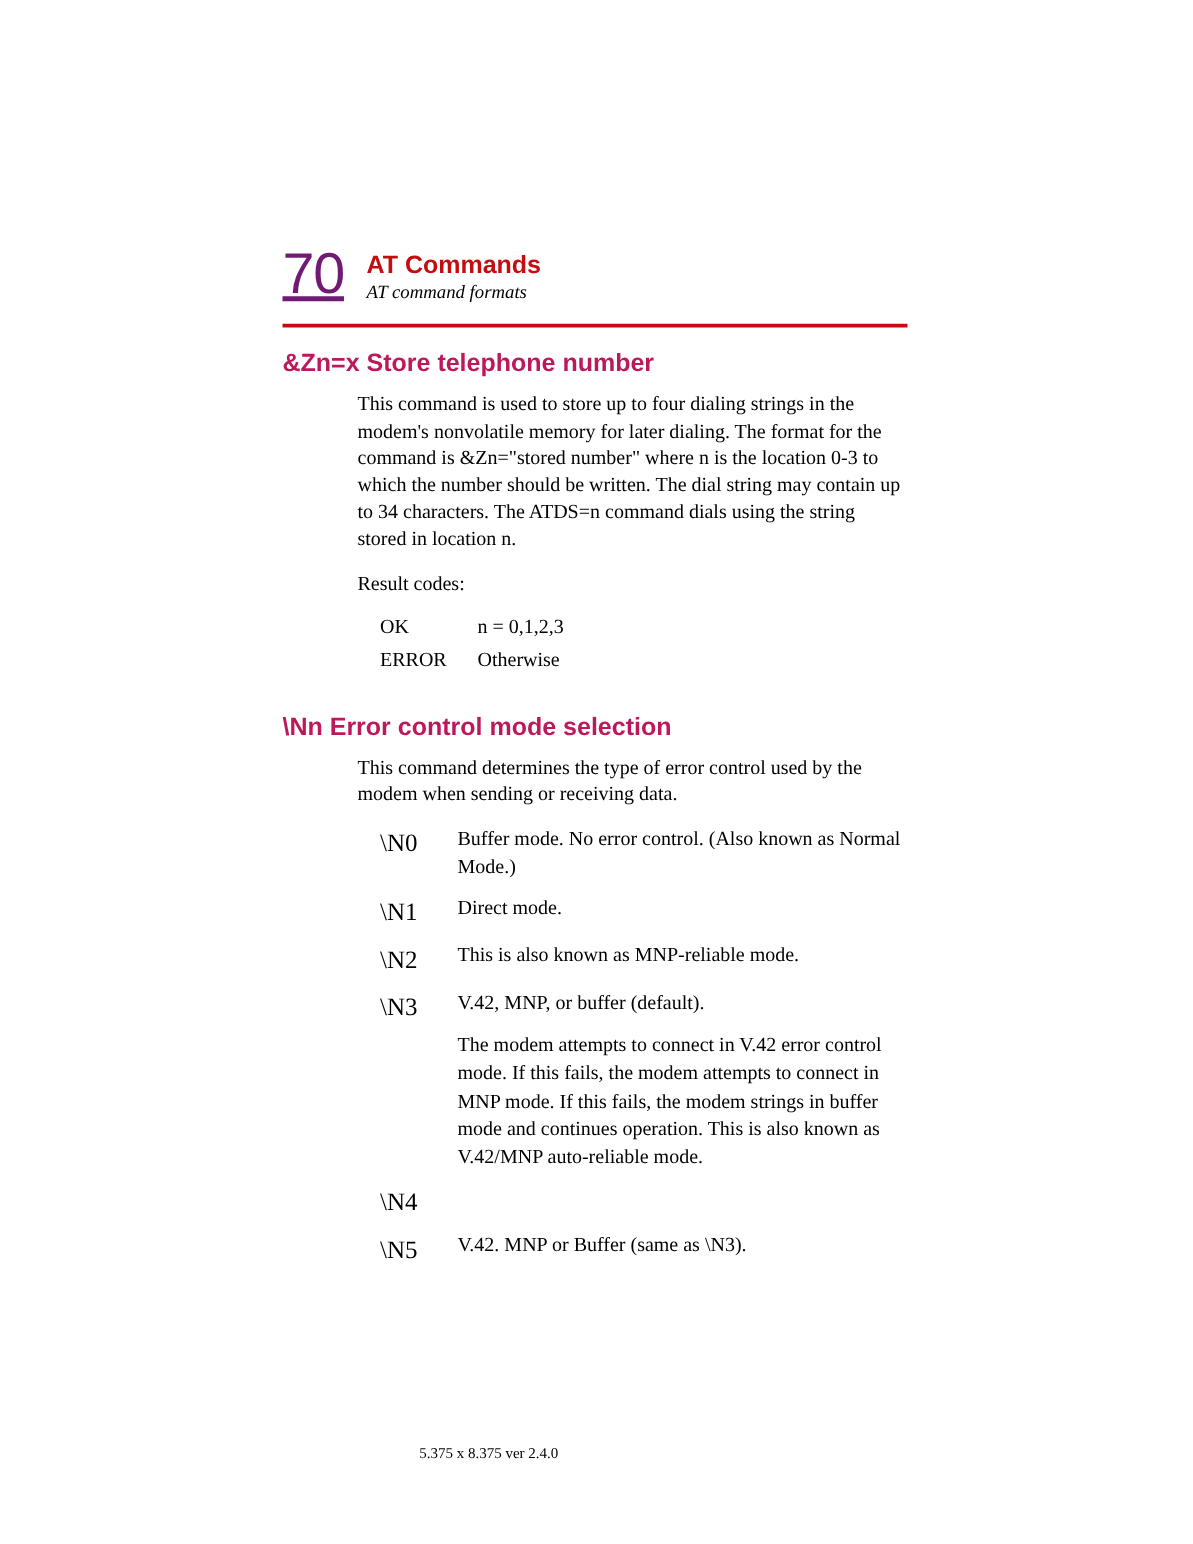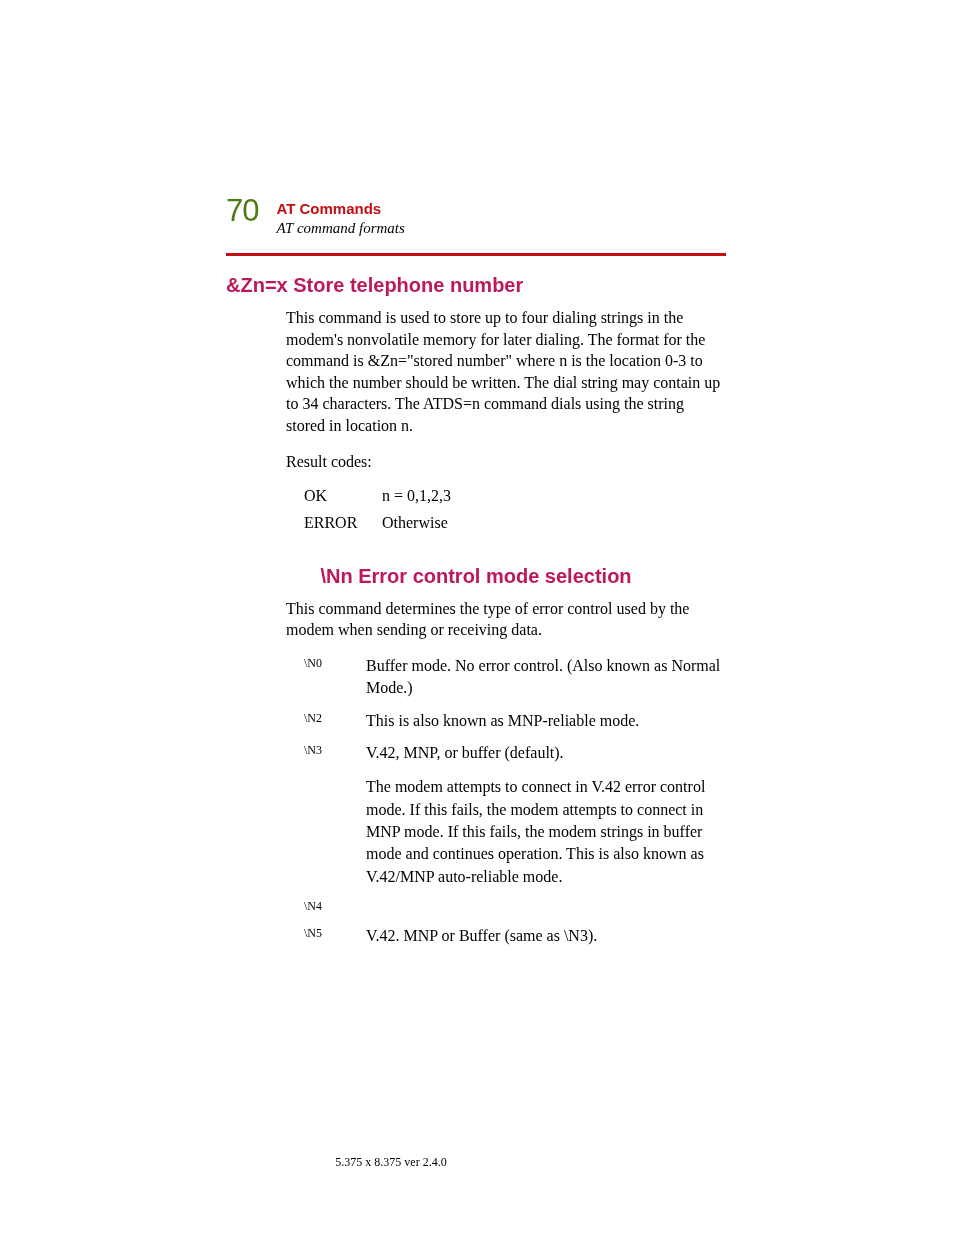--- a/index.html
+++ b/index.html
@@ -20,34 +20,35 @@
   }
   .pg-header {
     display: flex;
     align-items: flex-start;
     gap: 18px;
     margin-bottom: 14px;
   }
   .pg-number {
     font-family: "Arial Narrow", Arial, Helvetica, sans-serif;
     font-stretch: condensed;
-    font-size: 31px;
-    color: #4d7c0f;
+    font-size: 46px;
+    color: #701a75;
     line-height: 1;
     font-weight: 400;
     letter-spacing: -1px;
+    text-decoration: underline;
   }
   .pg-title-block {
     padding-top: 5px;
   }
   .pg-title {
     font-family: "Arial Narrow", Arial, Helvetica, sans-serif;
     font-stretch: condensed;
     font-weight: 700;
-    font-size: 15px;
+    font-size: 20px;
     color: #c40d10;
     line-height: 1.2;
   }
   .pg-subtitle {
     font-family: "Times New Roman", Times, serif;
     font-style: italic;
     font-size: 15px;
     color: #000;
     line-height: 1.4;
   }
@@ -86,41 +87,41 @@
   .opt-list {
     margin: 0 0 0 18px;
   }
   .opt-row {
     display: flex;
     gap: 28px;
     margin-bottom: 10px;
   }
   .opt-key {
     min-width: 34px;
-    font-size: 12px;
+    font-size: 20px;
     line-height: 1.4;
   }
   .opt-val {
     font-size: 16px;
     line-height: 1.4;
     flex: 1;
   }
   .opt-val p { margin: 0 0 12px 0; }
   .opt-val p:last-child { margin-bottom: 0; }
   .footer {
     position: absolute;
     left: 0;
     top: 1155px;
     width: 782px;
     text-align: center;
     font-size: 12px;
     font-family: "Times New Roman", Times, serif;
     color: #000;
   }
-  .sect2 { margin-top: 28px; text-align: center; }
+  .sect2 { margin-top: 28px; }
 </style>
 </head>
 <body>
 
 <div class="page">
 
   <div class="pg-header">
     <div class="pg-number">70</div>
     <div class="pg-title-block">
       <div class="pg-title">AT Commands</div>
@@ -151,20 +152,26 @@
     <p class="para">This command determines the type of error control used by the modem when sending or receiving data.</p>
     <div class="opt-list">
 
       <div class="opt-row">
         <div class="opt-key">\N0</div>
         <div class="opt-val">
             <p>Buffer mode. No error control. (Also known as Normal Mode.)</p>
           </div>
       </div>
 
+      <div class="opt-row">
+        <div class="opt-key">\N1</div>
+        <div class="opt-val">
+            <p>Direct mode.</p>
+          </div>
+      </div>
 
       <div class="opt-row">
         <div class="opt-key">\N2</div>
         <div class="opt-val">
           <p>This is also known as MNP-reliable mode.</p>
         </div>
       </div>
 
       <div class="opt-row">
         <div class="opt-key">\N3</div>

